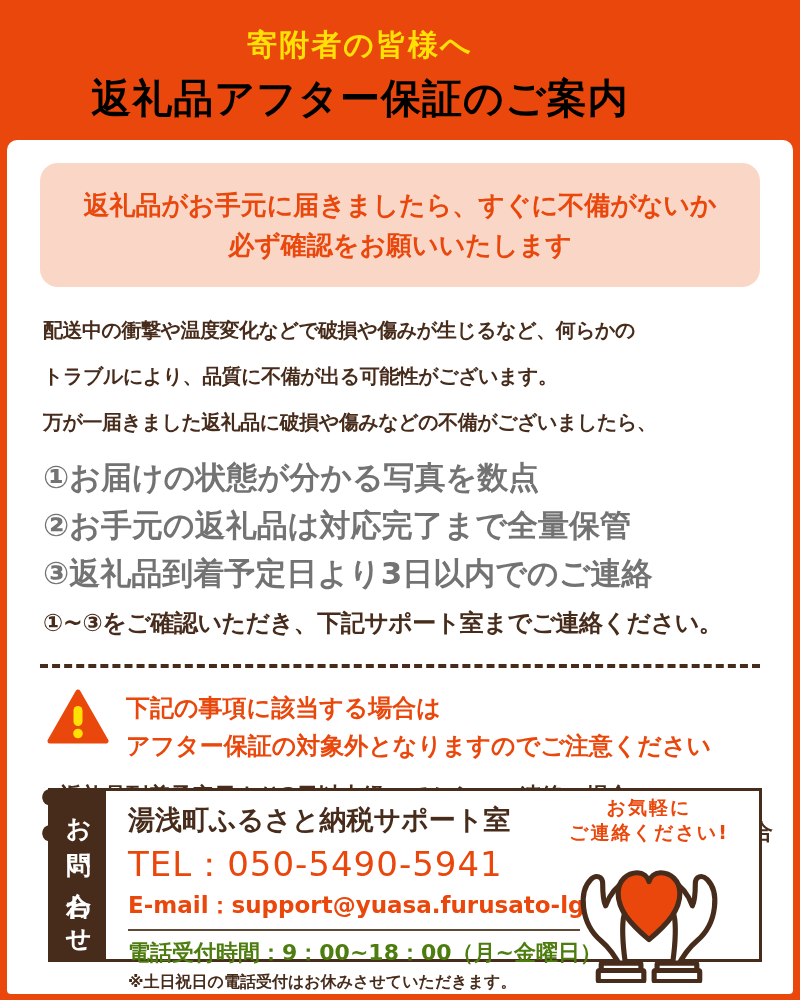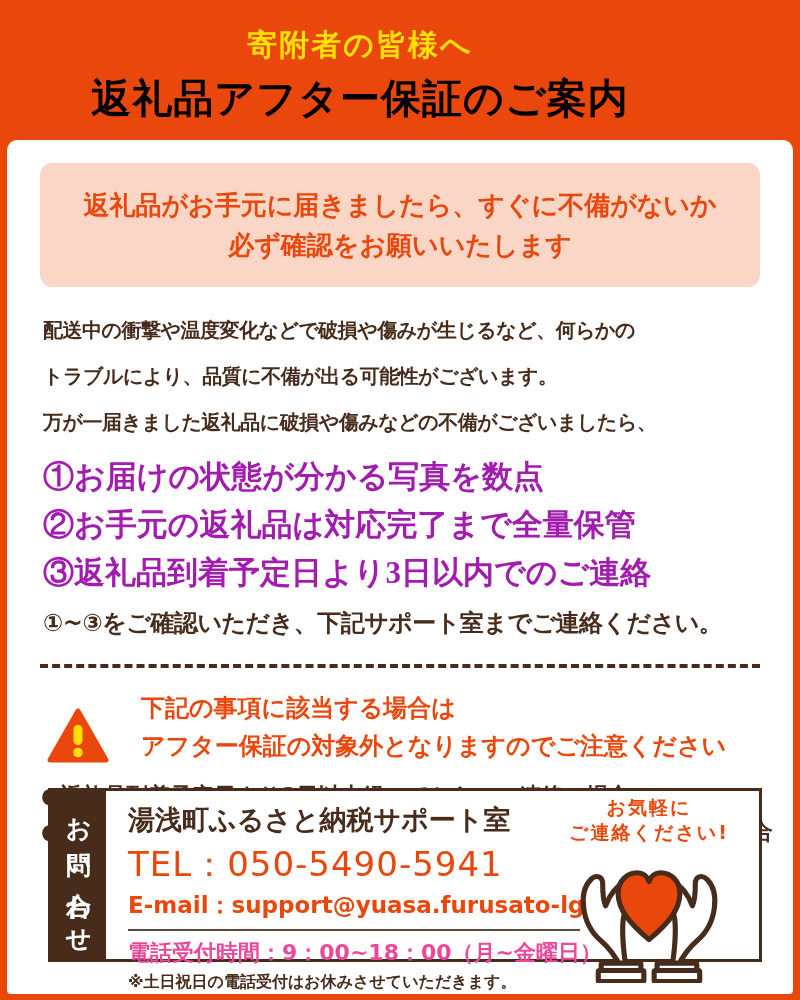--- a/index.html
+++ b/index.html
@@ -19,41 +19,41 @@
     margin-top:5px; color:#000000; font-size:40px; font-weight:bold; letter-spacing:1px;
     white-space:nowrap;
   }
   
   .content {
     position:absolute; top:140px; left:7px; right:7px; bottom:6px;
     background:#FFFFFF; border-radius:10px 10px 4px 4px;
   }
   
   .notice-box {
-    margin:23px 33px 0; background:#FAD6C7; border-radius:12px;
+    margin:23px 33px 0; background:#FAD6C7; border-radius:18px;
     padding:22px 0; text-align:center;
     color:#E9470B; font-weight:bold; font-size:26px; line-height:40px;
   }
   
   .intro {
     margin:20px 36px 0; color:#472C1C; font-size:20px; font-weight:600;
     line-height:46px; letter-spacing:-0.5px; white-space:nowrap;
   }
   
   .steps {
-    margin:8px 36px 0; color:#a21caf; font-size:31px; font-weight:bold;
-    line-height:48px; white-space:nowrap;font-family:Liberation Serif, serif;
+    margin:8px 36px 0; color:#737373; font-size:31px; font-weight:bold;
+    line-height:48px; white-space:nowrap;
   }
   .steps-note {
     margin:10px 36px 0; color:#472C1C; font-size:24px; font-weight:600;
     letter-spacing:-0.5px; white-space:nowrap;
   }
   .dashed-divider { margin:25px 33px 0; border-top:4px dashed #472C1C; height:0; }
   
-  .warning-row { margin:21px 0 0 40px; display:flex; align-items:flex-end; gap:32px; }
+  .warning-row { margin:21px 0 0 40px; display:flex; align-items:flex-start; gap:17px; }
   .warning-icon { width:62px; height:57px; flex:0 0 auto; }
   .warning-text {
     color:#E9470B; font-size:24px; font-weight:bold; line-height:38px; white-space:nowrap;
   }
   .exclusions {
     margin:13px 34px 0; color:#472C1C; font-size:22px; font-weight:600;
     line-height:36px; white-space:nowrap;
   }
   
   .contact-box {
@@ -64,21 +64,21 @@
     width:55px; background:#472C1C; color:#FFFFFF;
     writing-mode:vertical-rl; text-orientation:upright;
     display:flex; align-items:center; justify-content:center;
     font-size:25px; font-weight:bold; letter-spacing:5px;
   }
   .contact-main { flex:1; position:relative; padding:11px 12px 0 22px; }
   .contact-title { color:#472C1C; font-size:27px; font-weight:bold; white-space:nowrap; }
   .contact-tel { margin-top:4px; color:#E9470B; font-size:34px; font-weight:normal; letter-spacing:1px; white-space:nowrap; }
   .contact-email { margin-top:2px; color:#E9470B; font-size:23px; font-weight:bold; white-space:nowrap; }
   .contact-divider { width:452px; border-top:2px solid #5F4A38; margin:8px 0 7px; }
-  .contact-hours { color:#ec4899; font-size:22px; font-weight:bold; white-space:nowrap; }
+  .contact-hours { color:#4d7c0f; font-size:22px; font-weight:bold; white-space:nowrap; }
   .contact-hours-note { margin-top:4px; color:#472C1C; font-size:16px; font-weight:bold; white-space:nowrap; }
   .contact-illustration {
     position:absolute; right:6px; top:4px; width:208px; text-align:center;
   }
   .callout { color:#E9470B; font-size:19px; font-weight:bold; line-height:25px; letter-spacing:2px; }
   .hands-heart { width:196px; height:136px; margin-top:2px; display:block; margin-left:auto; margin-right:auto; }
 </style>
 </head>
 <body>
 

